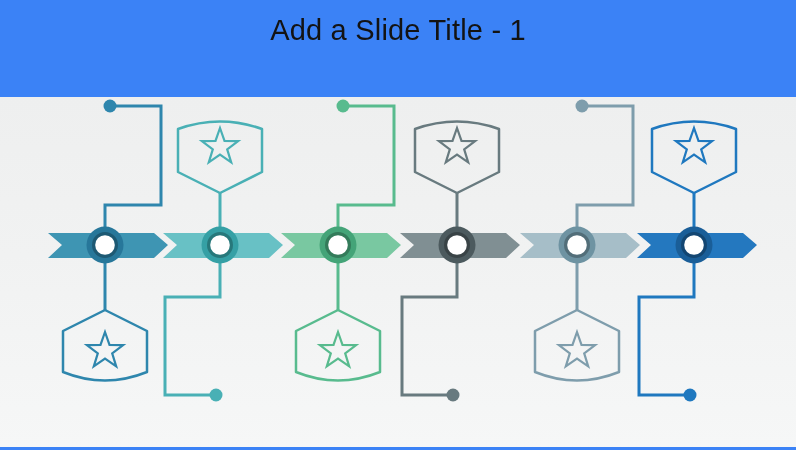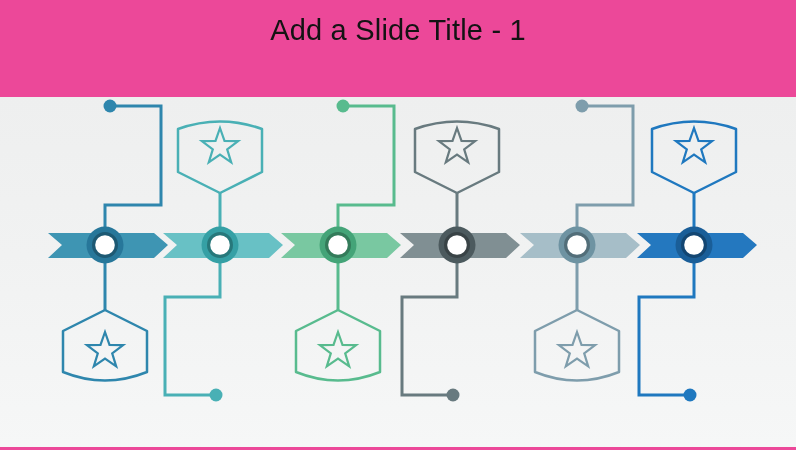--- a/index.html
+++ b/index.html
@@ -1,17 +1,17 @@
 <!DOCTYPE html>
 <html><head>
 <meta charset="utf-8">
 <style>
   html,body { margin:0; padding:0; background:#ffffff; }
   .slide {
-    position:relative; width:796px; height:450px; background:#ec4899;
+    position:relative; width:796px; height:450px; background:#3b82f6;
     overflow:hidden; font-family:"Liberation Sans", sans-serif;
   }
   .bg-band {
     position:absolute; left:0; top:97px; width:796px; height:350px;
     background:linear-gradient(180deg, #eeefef 0%, #f1f2f2 45%, #f6f7f7 100%);
   }
   .slide-title {
     position:absolute; top:13px; left:0; width:796px;
     text-align:center; font-size:29px; line-height:34px; color:#131313;
     font-weight:400; letter-spacing:0.2px;

